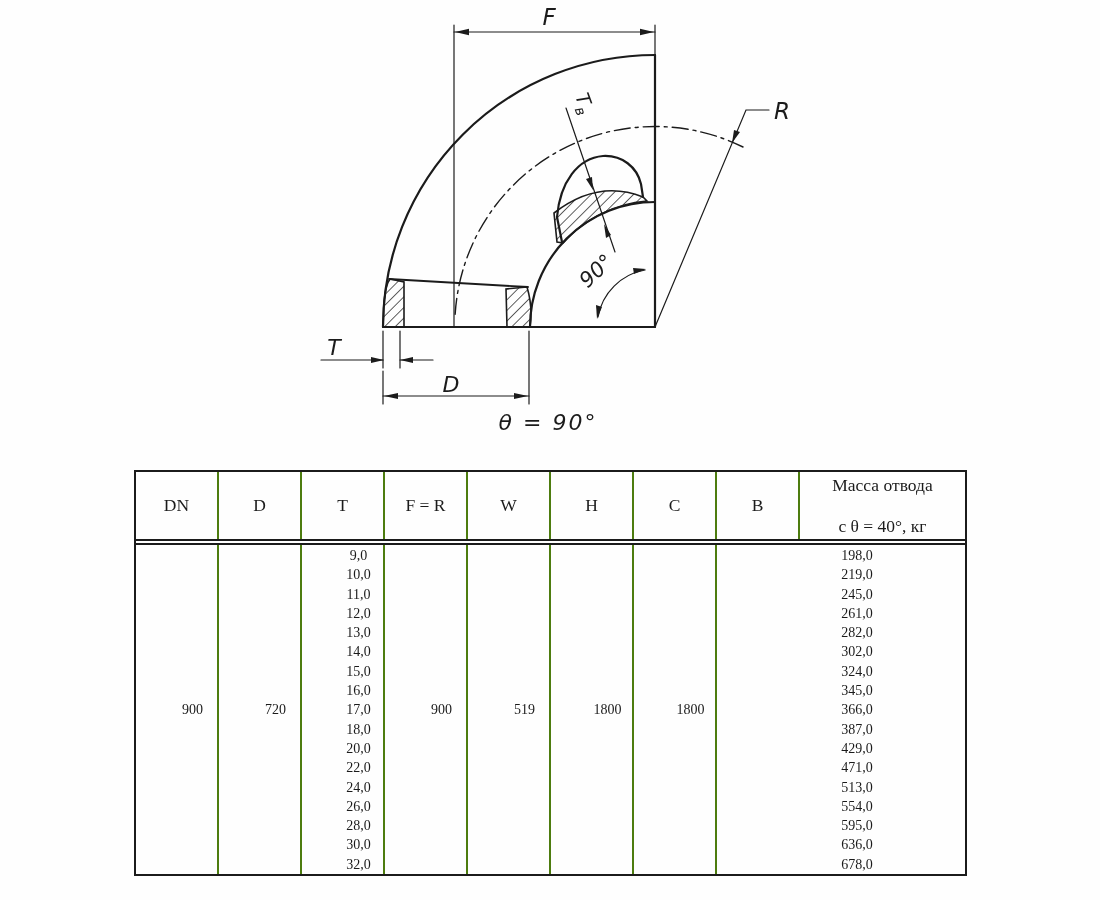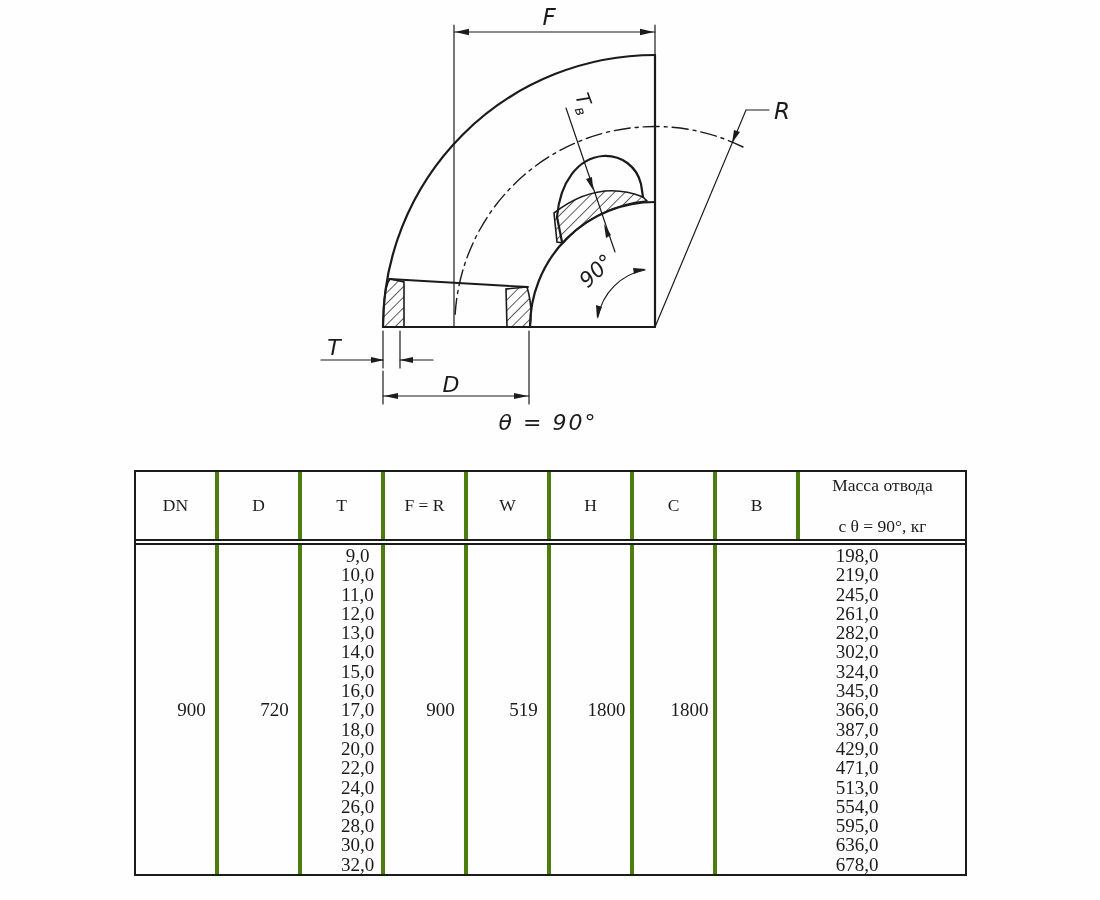--- a/index.html
+++ b/index.html
@@ -5,27 +5,27 @@
   html,body{margin:0;padding:0;}
   body{background:#ffffff;font-family:"Liberation Serif",serif;}
   .stage{position:relative;width:1100px;height:900px;background:#fefefe;overflow:hidden;}
   .drawing-svg{position:absolute;left:0;top:0;}
   
   .spec-table{position:absolute;left:134px;top:470px;width:833px;height:406px;
     border:2.5px solid #1b1b1b;background:#fefefe;display:flex;flex-direction:column;
     box-sizing:border-box;color:#1b1b1b;}
   .t-head{height:73px;display:flex;border-bottom:6px double #1b1b1b;box-sizing:border-box;flex:none;}
   .t-body{flex:1;display:flex;}
-  .c{width:83px;flex:none;border-right:4px solid #4d7c0f;box-sizing:border-box;
+  .c{width:83px;flex:none;border-right:2px solid #4d7c0f;box-sizing:border-box;
      display:flex;align-items:center;justify-content:center;text-align:center;}
   .c.wide{width:auto;flex:1;border-right:none;gap:20px;}
   .t-head .c{font-size:17.5px;}
   .mass-head{display:flex;flex-direction:column;align-items:center;justify-content:center;
      font-size:17.5px;line-height:21px;}
-  .t-body .c{font-size:19px;padding-left:32px;}
+  .t-body .c{font-size:14px;padding-left:32px;}
   .multi{align-items:flex-start !important;}
   .multi .pre{white-space:pre-line;line-height:19.3px;padding-top:1px;text-align:center;width:100%;}
 </style>
 </head>
 <body>
 
 <div class="stage">
 
   <svg class="drawing-svg" width="1100" height="462" viewBox="0 0 1100 462">
     <defs>
@@ -119,21 +119,21 @@
       <div class="c">DN</div>
       <div class="c">D</div>
       <div class="c">T</div>
       <div class="c">F = R</div>
       <div class="c">W</div>
       <div class="c">H</div>
       <div class="c">C</div>
       <div class="c">B</div>
       <div class="c wide mass-head">
         <span>Масса отвода</span>
-        <span>с θ = 90°, кг</span>
+        <span>с θ = 40°, кг</span>
       </div>
     </div>
     <div class="t-body">
       <div class="c">900</div>
       <div class="c">720</div>
       <div class="c multi">
         <div class="pre">9,0
 10,0
 11,0
 12,0

